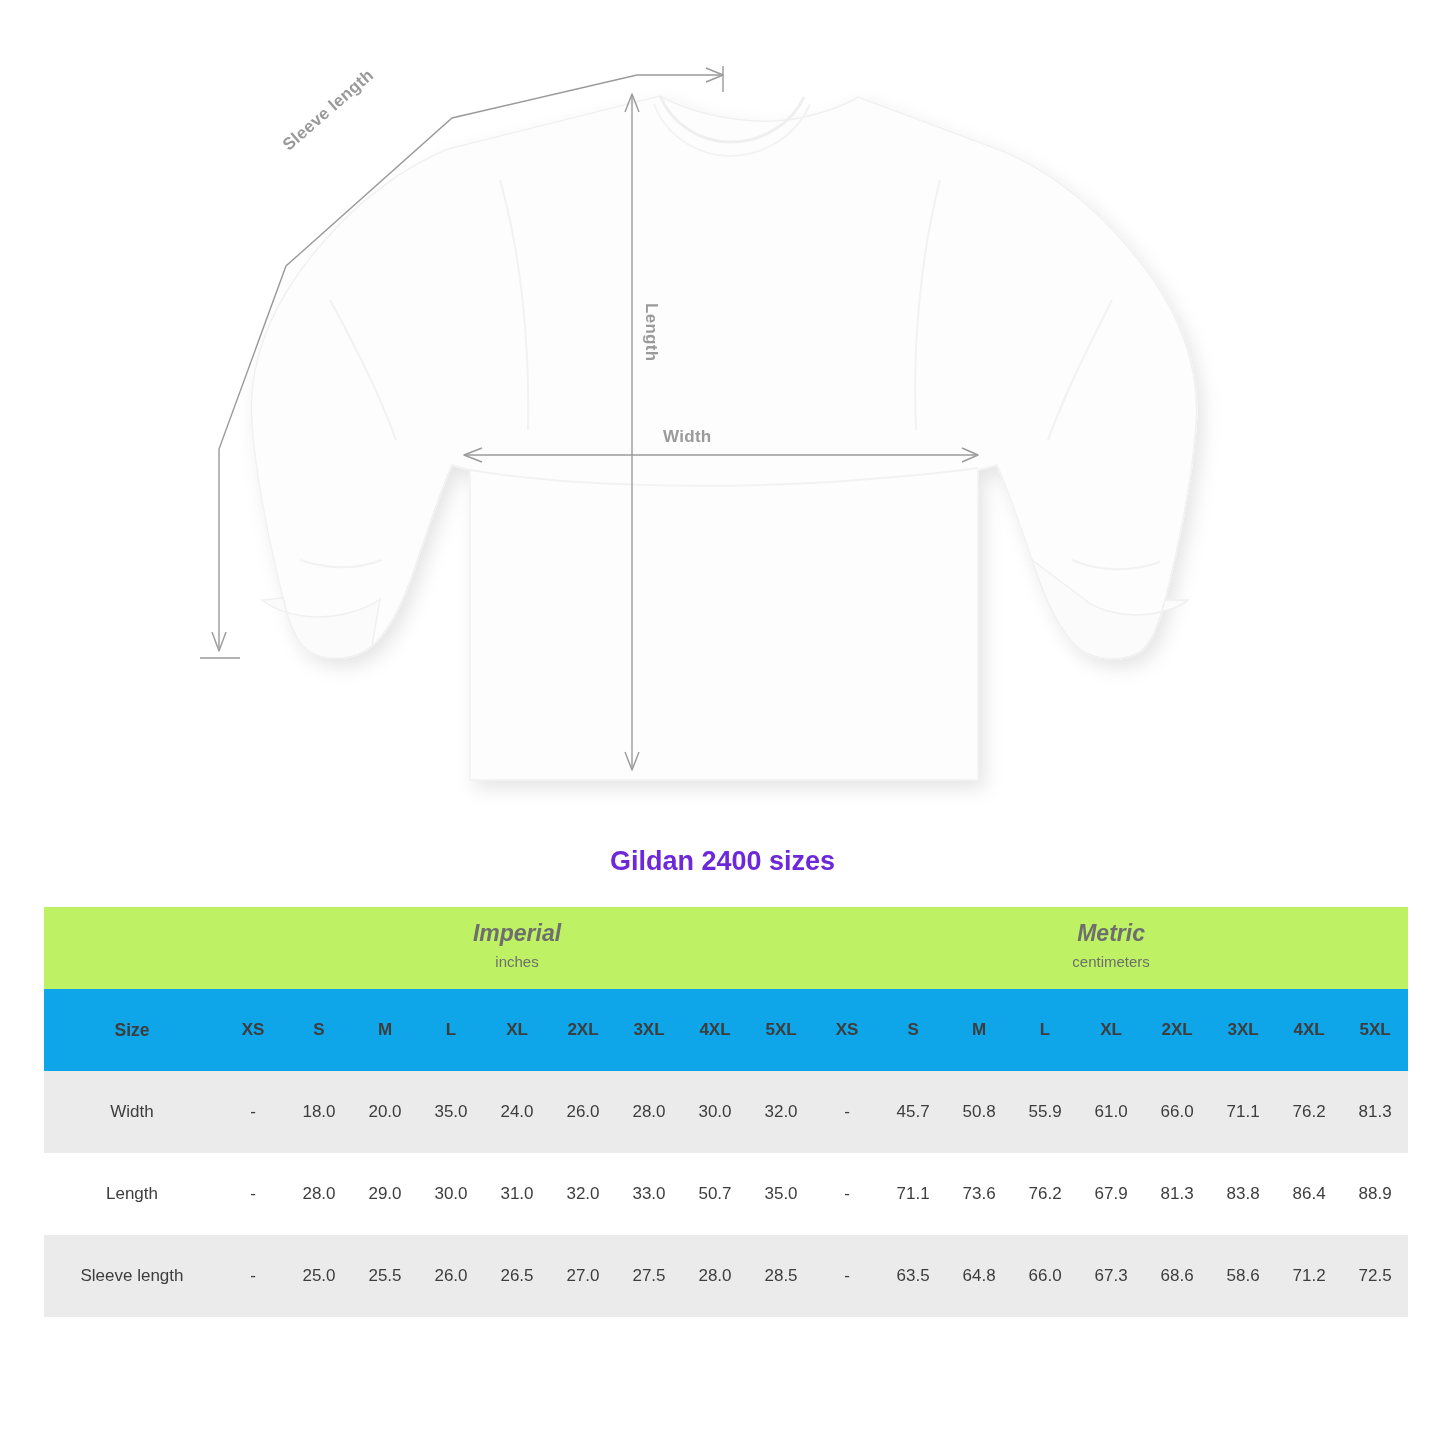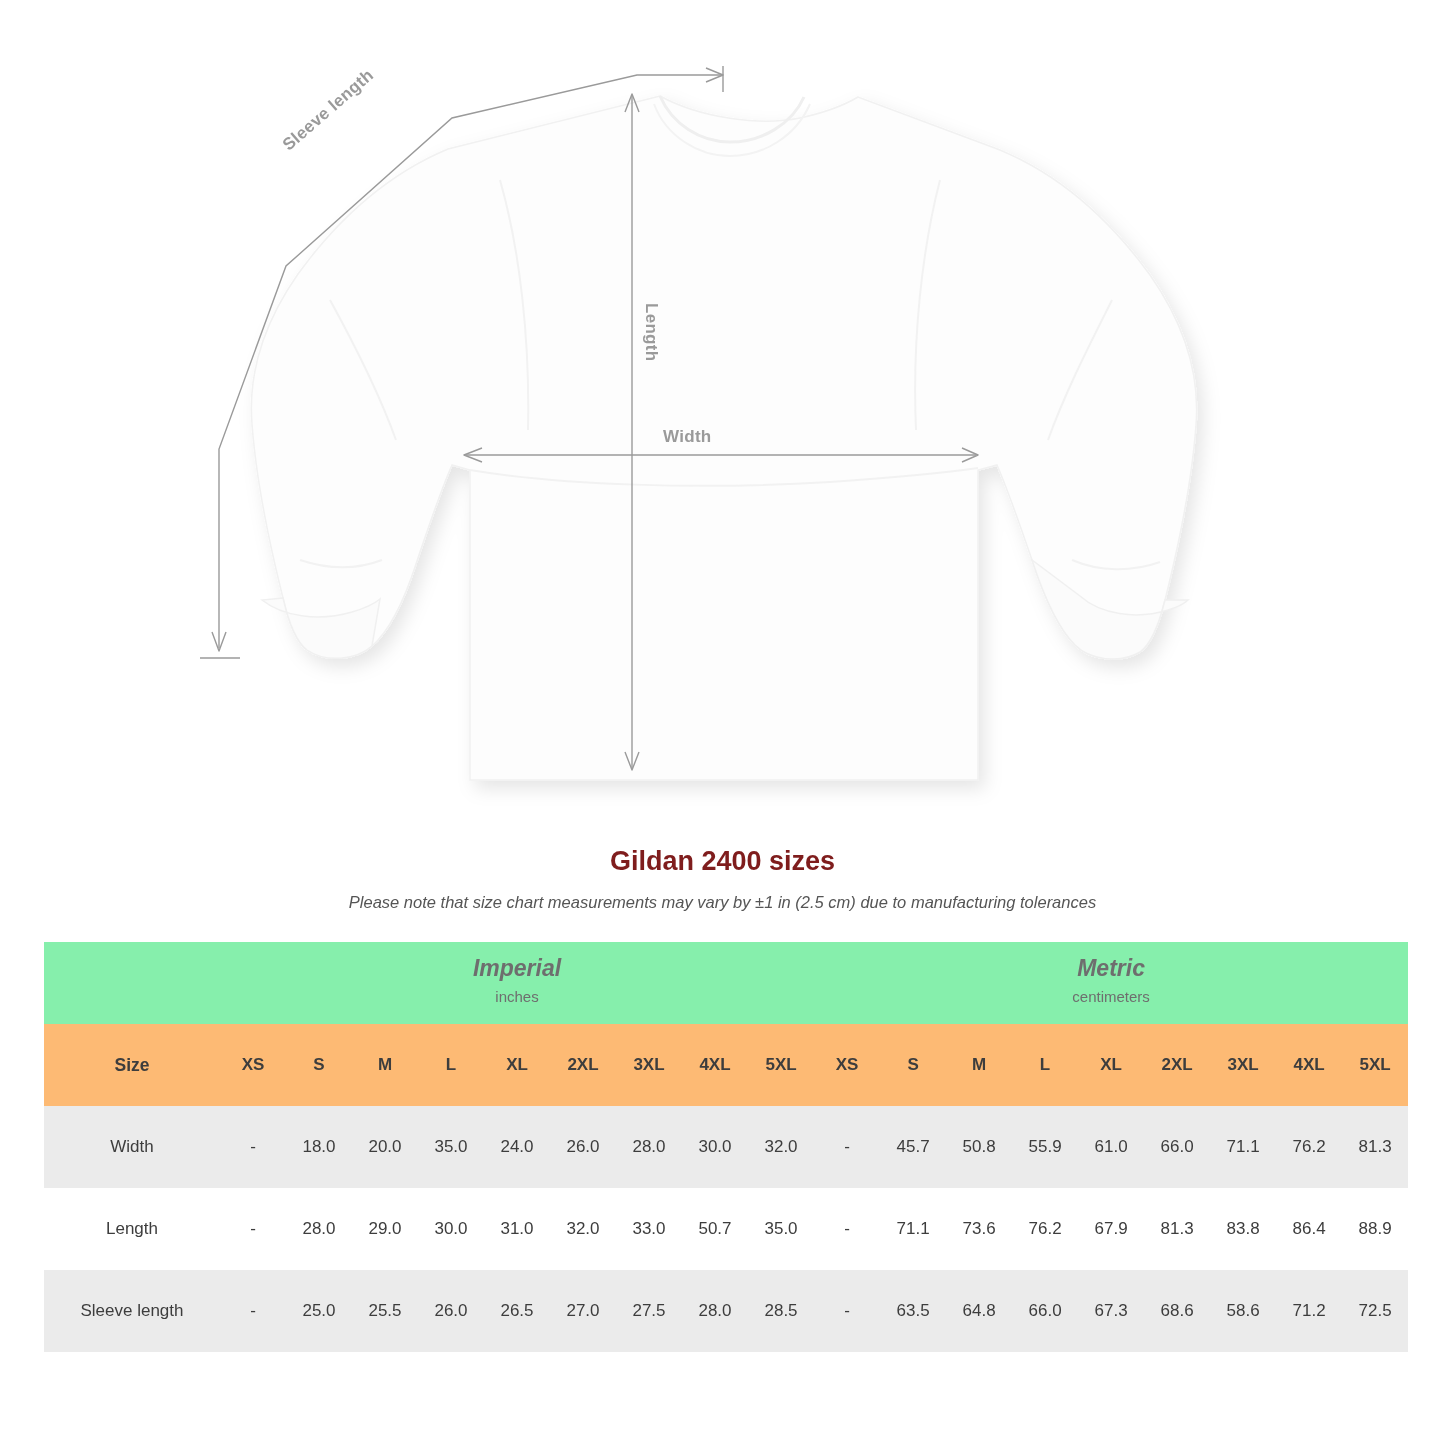--- a/index.html
+++ b/index.html
@@ -56,21 +56,21 @@
   }
 
   
   .title-block {
     text-align: center;
     margin-top: 26px;
   }
   .chart-title {
     font-size: 27px;
     font-weight: bold;
-    color: #7f1d1d;
+    color: #6d28d9;
     margin: 4px;
   }
   .chart-note {
     font-size: 16.5px;
     font-style: italic;
     color: #555555;
     margin: 16px 0 0 0;
   }
 
   
@@ -85,21 +85,21 @@
   table.size-table td, table.size-table th {
     text-align: center;
     vertical-align: middle;
     font-size: 17px;
     color: #3d3d3d;
     padding: 0;
     height: 82px;
     font-weight: normal;
   }
   .unit-header td {
-    background: #86efac;
+    background: #bef264;
     height: 118px;
   }
   .unit-name {
     font-size: 23px;
     font-style: italic;
     font-weight: bold;
     color: #6e6e6e;
     line-height: 1.2;
   }
   .unit-sub {
@@ -108,21 +108,21 @@
     line-height: 1.9;
   }
   .row-head {
     font-weight: bold;
     font-size: 17.5px;
     color: #333333;
   }
   tr.r-odd td { background: #ffffff; }
   tr.r-even td { background: #ebebeb; }
   tr.header-row td {
-    background: #fdba74;
+    background: #0ea5e9;
     font-weight: bold;
   }
   tr.header-row td.size-word {
     font-weight: bold;
     font-size: 17.5px;
   }
   .col-label { width: 176px; }
   .col-data { width: 66px; }
 </style>
 </head>
@@ -206,21 +206,20 @@
       </g>
     </svg>
 
     <div class="dim-label label-sleeve">Sleeve length</div>
     <div class="dim-label label-length">Length</div>
     <div class="dim-label label-width">Width</div>
   </div>
 
   <div class="title-block">
     <h1 class="chart-title">Gildan 2400 sizes</h1>
-    <p class="chart-note">Please note that size chart measurements may vary by ±1 in (2.5 cm) due to manufacturing tolerances</p>
   </div>
 
   <div class="table-wrap">
     <table class="size-table">
       <colgroup>
         <col class="col-label">
         <col class="col-data">
           <col class="col-data">
           <col class="col-data">
           <col class="col-data">

